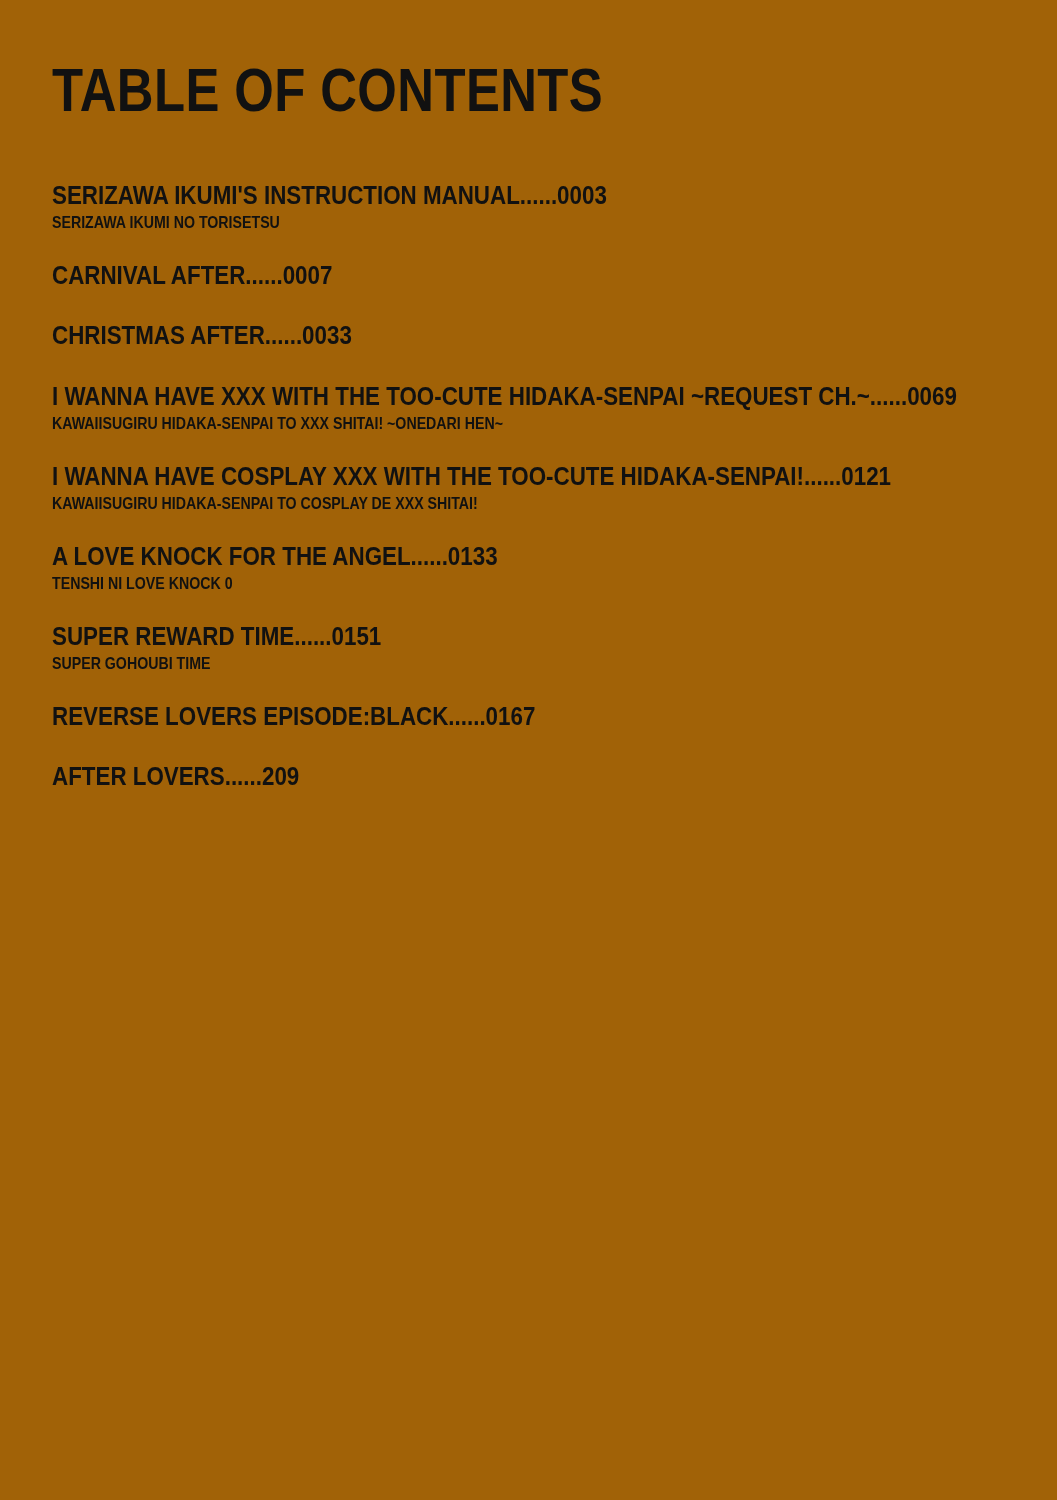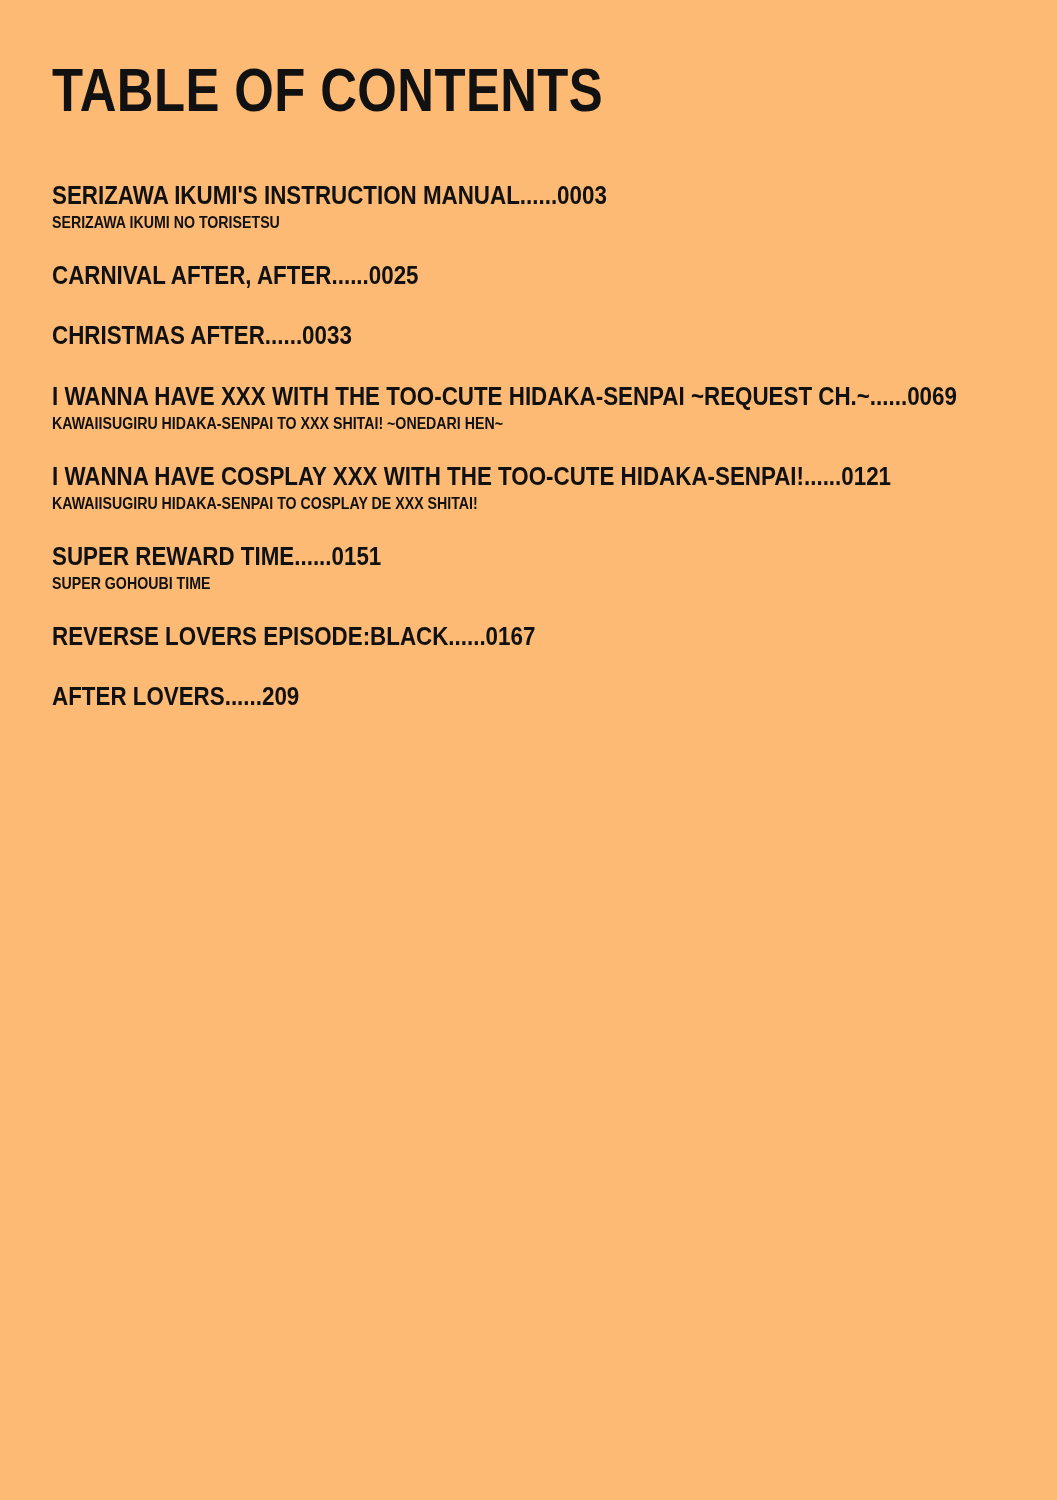--- a/index.html
+++ b/index.html
@@ -11,21 +11,21 @@
     width: 1057px;
     height: 1500px;
     font-family: "Liberation Sans", sans-serif;
     color: #111111;
     overflow: hidden;
   }
   .page {
     position: relative;
     width: 1057px;
     height: 1500px;
-    background: #fdba74;
+    background: #a16207;
     box-sizing: border-box;
     padding: 52px 52px 0 52px;
   }
   .toc-title {
     font-family: "Liberation Sans", sans-serif;
     font-weight: bold;
     font-size: 62px;
     line-height: 1.02;
     letter-spacing: 0.5px;
     transform: scaleX(0.82);
@@ -74,42 +74,46 @@
 
   <h1 class="toc-title">TABLE OF CONTENTS</h1>
 
   <ul class="toc-list">
 
     <li class="toc-entry">
       <div class="entry-main">SERIZAWA IKUMI'S INSTRUCTION MANUAL......0003</div>
       <div class="entry-sub">SERIZAWA IKUMI NO TORISETSU</div>
     </li>
 
+    <li class="toc-entry entry-entry-nosub">
+      <div class="entry-main">CARNIVAL AFTER......0007</div>
+    </li>
 
-    <li class="toc-entry entry-entry-nosub">
-      <div class="entry-main">CARNIVAL AFTER, AFTER......0025</div>
-    </li>
 
     <li class="toc-entry entry-entry-nosub">
       <div class="entry-main">CHRISTMAS AFTER......0033</div>
     </li>
 
 
     <li class="toc-entry">
       <div class="entry-main">I WANNA HAVE XXX WITH THE TOO-CUTE HIDAKA-SENPAI ~REQUEST CH.~......0069</div>
       <div class="entry-sub">KAWAIISUGIRU HIDAKA-SENPAI TO XXX SHITAI! ~ONEDARI HEN~</div>
     </li>
 
 
 
     <li class="toc-entry">
       <div class="entry-main">I WANNA HAVE COSPLAY XXX WITH THE TOO-CUTE HIDAKA-SENPAI!......0121</div>
       <div class="entry-sub">KAWAIISUGIRU HIDAKA-SENPAI TO COSPLAY DE XXX SHITAI!</div>
     </li>
 
+    <li class="toc-entry">
+      <div class="entry-main">A LOVE KNOCK FOR THE ANGEL......0133</div>
+      <div class="entry-sub">TENSHI NI LOVE KNOCK 0</div>
+    </li>
 
     <li class="toc-entry">
       <div class="entry-main">SUPER REWARD TIME......0151</div>
       <div class="entry-sub">SUPER GOHOUBI TIME</div>
     </li>
 
     <li class="toc-entry entry-entry-nosub">
       <div class="entry-main">REVERSE LOVERS EPISODE:BLACK......0167</div>
     </li>
 

